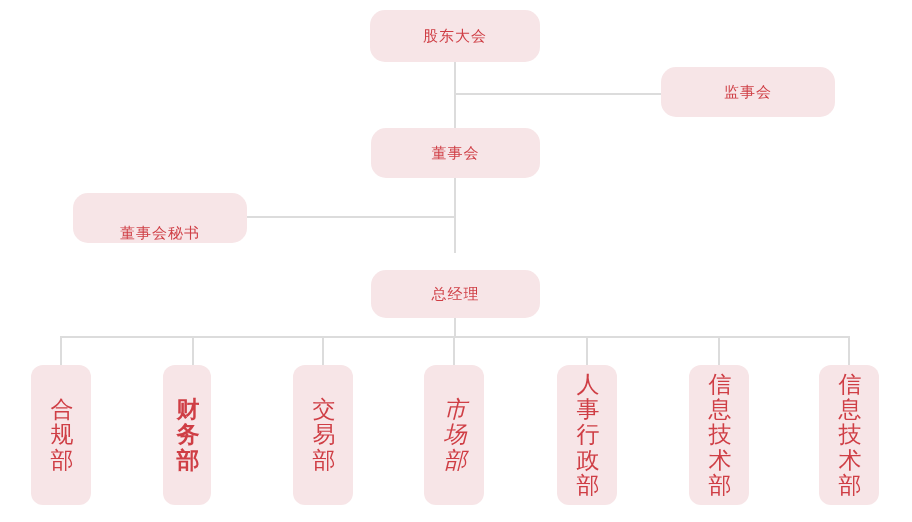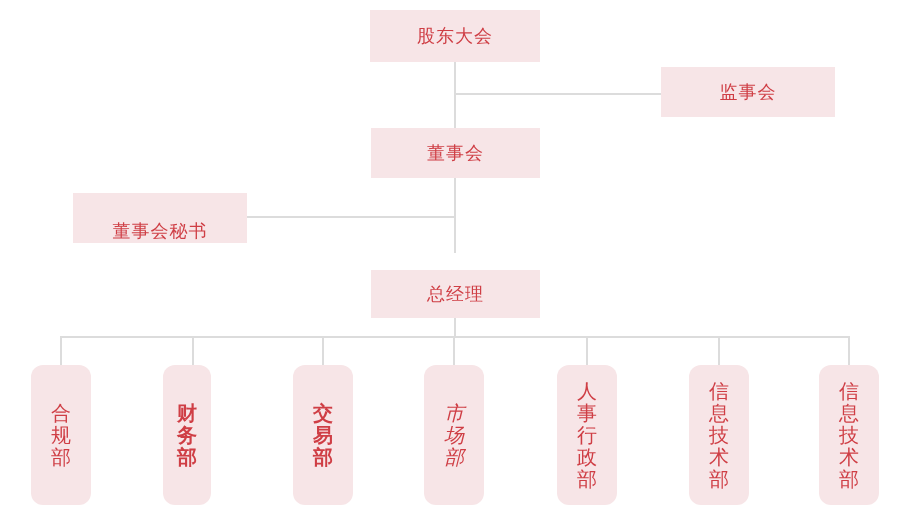--- a/index.html
+++ b/index.html
@@ -11,32 +11,32 @@
   .canvas {
     position: relative;
     width: 912px;
     height: 522px;
     background: #ffffff;
     overflow: hidden;
   }
   .node {
     position: absolute;
     background: #f7e5e7;
-    border-radius: 0;
+    border-radius: 15px;
     display: flex;
     align-items: center;
     justify-content: center;
     color: #cf3e45;
-    font-size: 18px;
+    font-size: 15px;
     letter-spacing: 1px;
     box-sizing: border-box;
   }
   .node.dept {
     border-radius: 12px;
-    font-size: 20px;
+    font-size: 23px;
     letter-spacing: 0;
   }
   .node.dept .label {
     display: inline-block;
     width: 21px;
     word-break: break-all;
     line-height: 1.1;
     text-align: center;
   }
   .line {
@@ -84,21 +84,21 @@
   <div class="node" style="left:371px; top:270px; width:169px; height:48px;">
     <span class="label">总经理</span>
   </div>
 
   <div class="node dept" style="left:31px; top:365px; width:60px; height:140px;">
     <span class="label">合规部</span>
   </div>
   <div class="node dept" style="left:163px; top:365px; width:48px; height:140px;font-weight:bold;">
     <span class="label">财务部</span>
   </div>
-  <div class="node dept" style="left:293px; top:365px; width:60px; height:140px;font-weight:bold;">
+  <div class="node dept" style="left:293px; top:365px; width:60px; height:140px;">
     <span class="label">交易部</span>
   </div>
   <div class="node dept" style="left:424px; top:365px; width:60px; height:140px;font-style:italic;">
     <span class="label">市场部</span>
   </div>
   <div class="node dept" style="left:557px; top:365px; width:60px; height:140px;">
     <span class="label">人事行政部</span>
   </div>
   <div class="node dept" style="left:689px; top:365px; width:60px; height:140px;">
     <span class="label">信息技术部</span>

